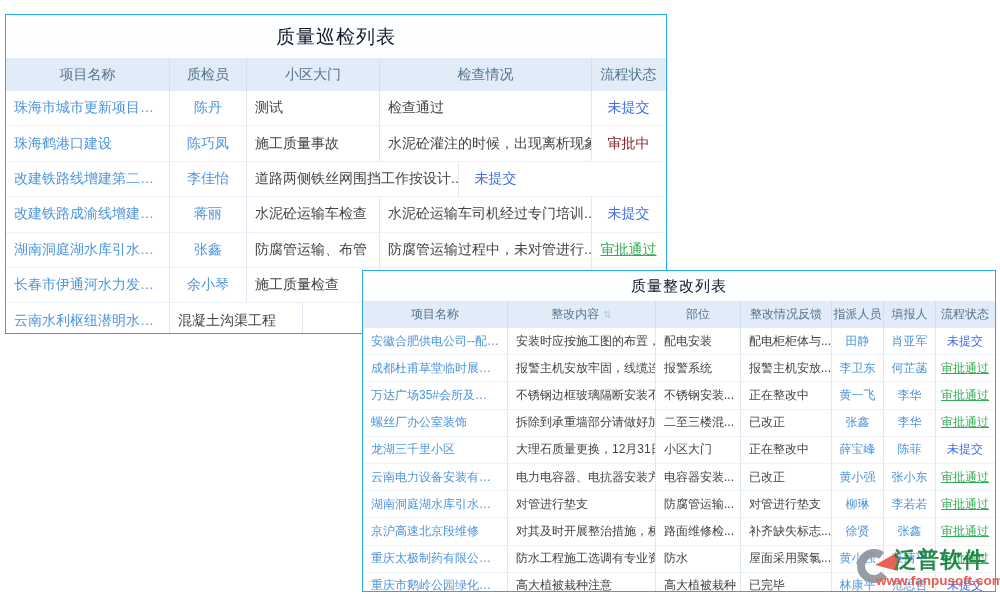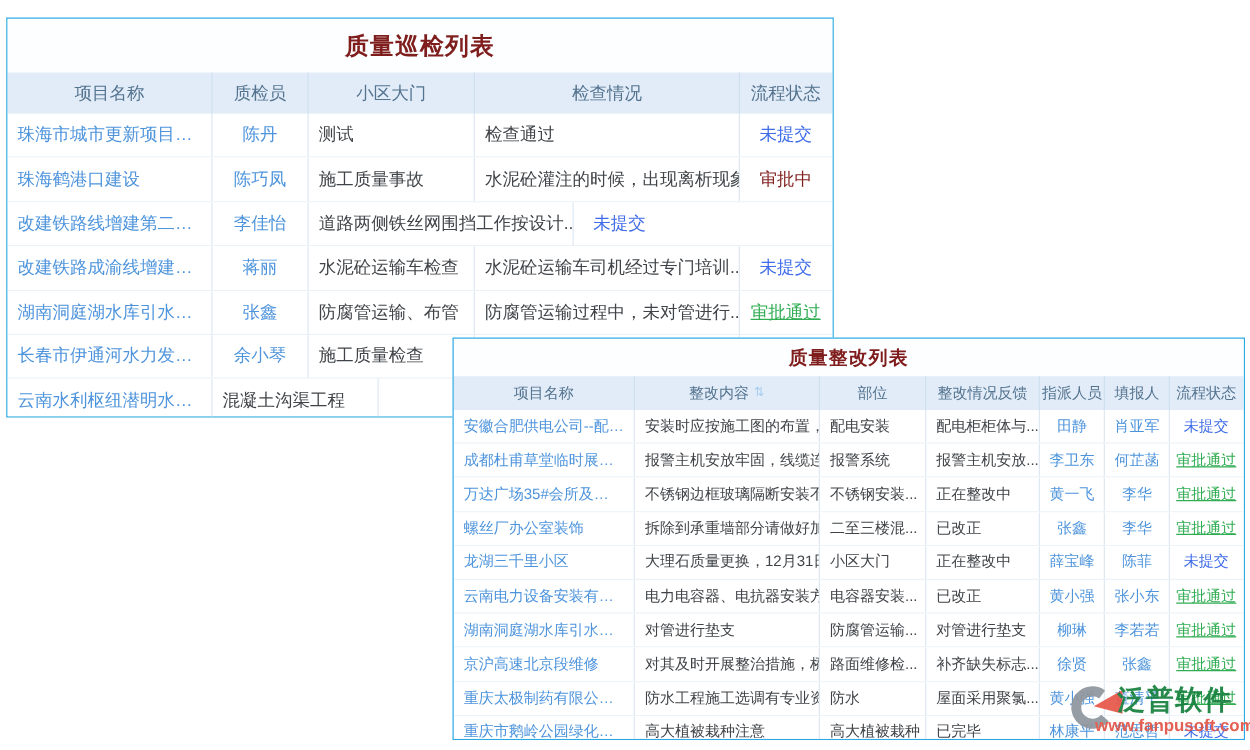--- a/index.html
+++ b/index.html
@@ -3,21 +3,21 @@
 <meta charset="utf-8">
 <style>
   html,body{margin:0;padding:0;background:#fff;}
   .canvas{position:relative;width:1000px;height:600px;background:#fff;overflow:hidden;
           font-family:"Liberation Sans","DejaVu Sans",sans-serif;}
 
   .panel{position:absolute;background:#fff;border:1.5px solid #2BAAE2;box-sizing:border-box;overflow:hidden;}
   .t1{left:5px;top:14px;width:662px;height:320px;z-index:1;}
   .t2{left:362px;top:270px;width:634px;height:322px;z-index:2;}
 
-  .panel-title{display:flex;align-items:center;justify-content:center;font-weight:bold;color:#7f1d1d;
+  .panel-title{display:flex;align-items:center;justify-content:center;font-weight:normal;color:#0f172a;
                background:#FCFEFF;letter-spacing:1px;}
   .t1 .panel-title{height:43px;font-size:19px;}
   .t2 .panel-title{height:30px;font-size:15px;}
 
   .thead{display:flex;background:#E1ECF8;color:#54738F;}
   .t1 .thead{height:33px;font-size:14px;}
   .t2 .thead{height:27px;font-size:12px;}
   .thead .cell{justify-content:center;border-right:1px solid #CFE1F0;}
   .thead .cell:last-child{border-right:none;}
 

